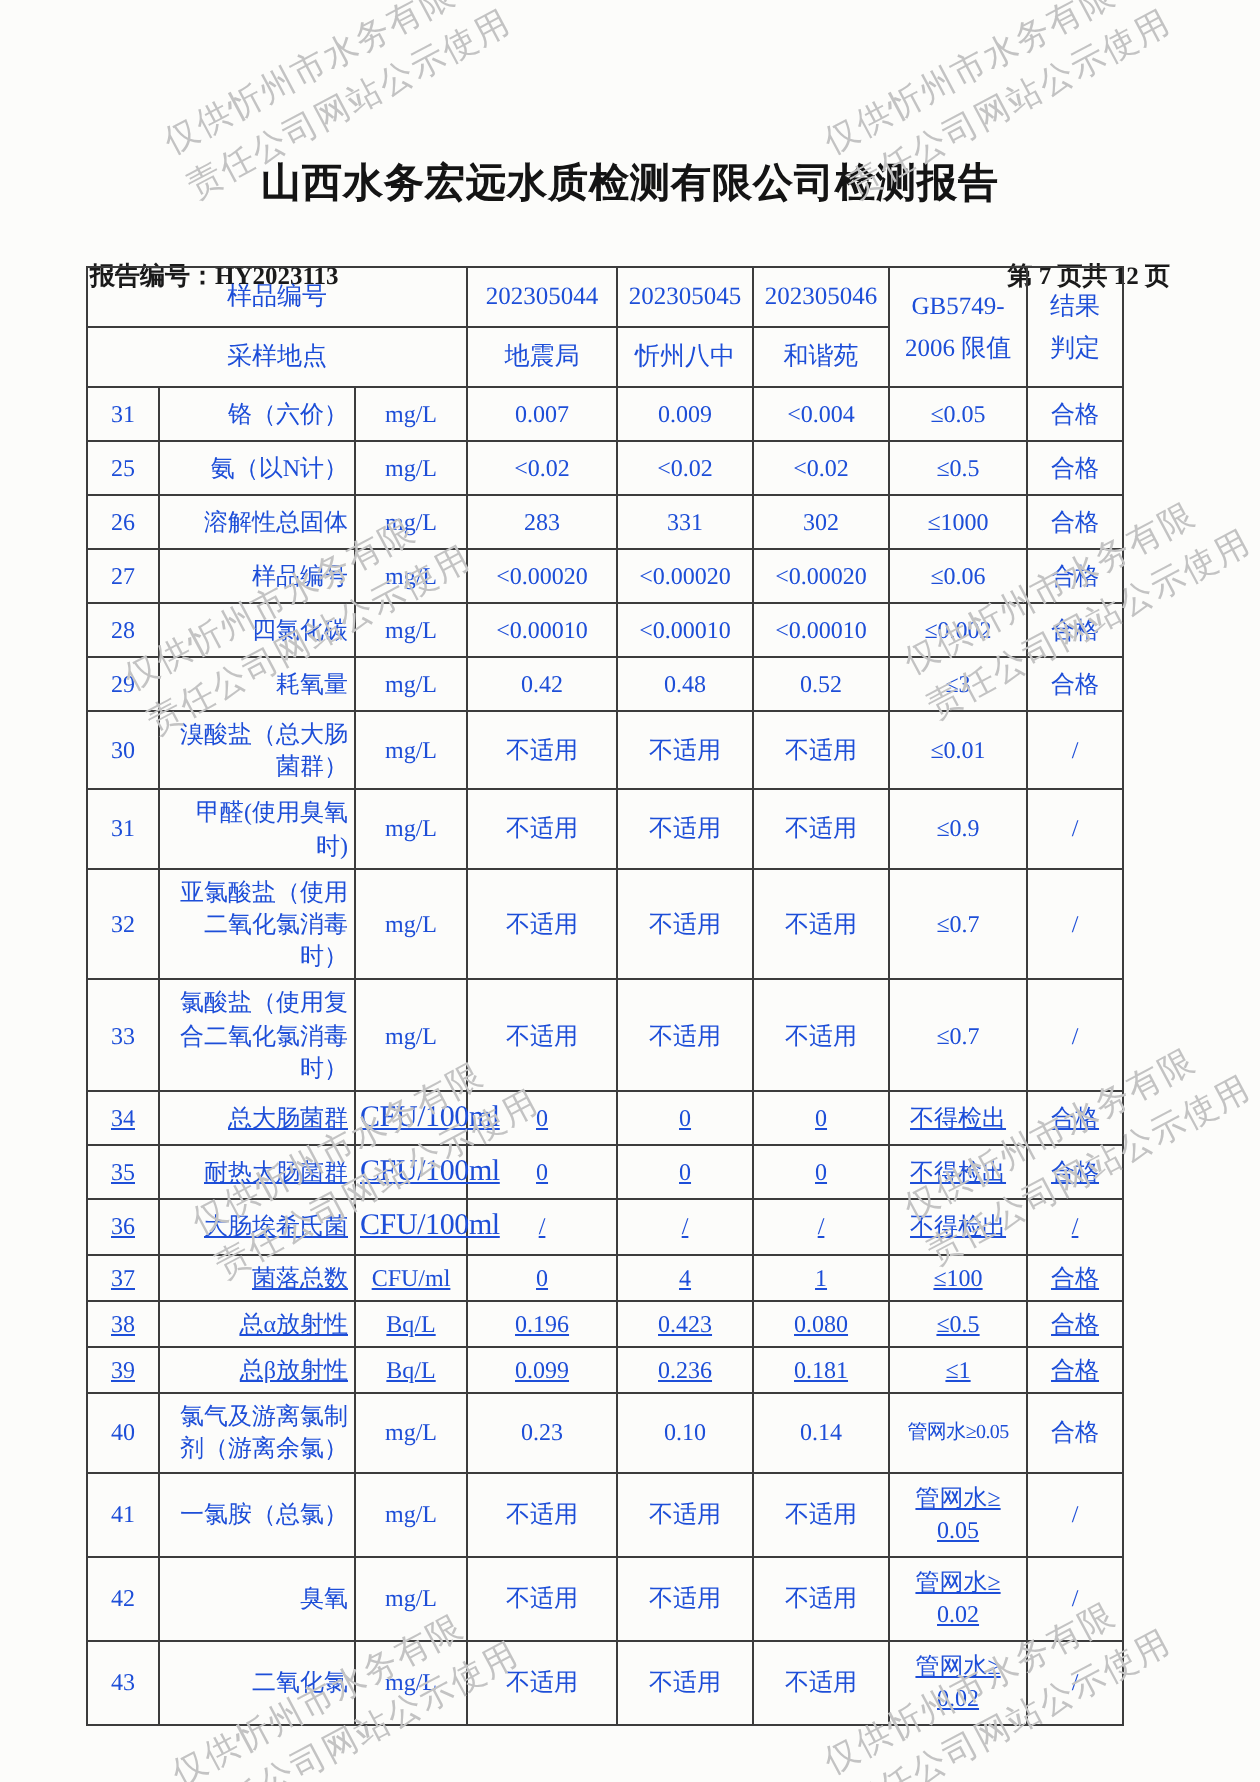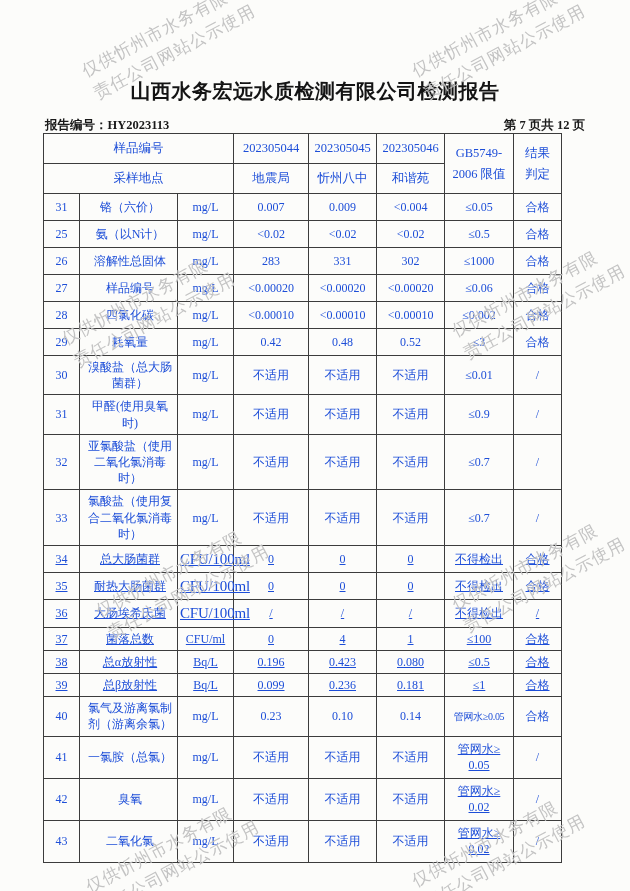--- a/index.html
+++ b/index.html
@@ -33,21 +33,21 @@
   .title {
     position:absolute; left:0; right:0; top:78px;
     text-align:center;
     font-family:"Liberation Sans","DejaVu Sans",sans-serif;
     font-weight:bold;
     font-size:20px;
     letter-spacing:0.5px;
     color:#141414;
   }
   .meta {
-    position:absolute; left:45px; right:45px; top:117px;
+    position:absolute; left:45px; right:45px; top:130px;
     display:flex; justify-content:space-between;
     font-weight:bold;
     font-size:12.5px;
     color:#1a1a1a;
   }
   
   table.report {
     position:absolute; left:43px; top:133px;
     width:518px;
     border-collapse:collapse;
@@ -57,21 +57,21 @@
   }
   .report th, .report td {
     border:1.5px solid #3c3c3c;
     text-align:center;
     vertical-align:middle;
     padding:3px 2px;
     line-height:1.35;
     font-weight:normal;
   }
   .report thead th { height:30px; font-size:12.5px; }
-  .report td.c-name { text-align:center; padding-left:6px; padding-right:3px;margin-left:44px; }
+  .report td.c-name { text-align:right; padding-left:6px; padding-right:3px;margin-left:44px; }
   .report tbody tr { height:27px; }
   .report tbody tr.compact { height:20px;text-decoration:underline; }
   .report tbody tr.tall { height:42px; }
   .small-unit { font-size:15px; letter-spacing:-0.2px; }
   .small-limit { font-size:10px; letter-spacing:-0.3px; white-space:nowrap; }
   .pre-limit { white-space:pre-line; line-height:1.25;text-decoration:underline; }
   .merged-2line span { display:block; line-height:1.2; padding:3px 0; }
 </style>
 </head>
 <body>

